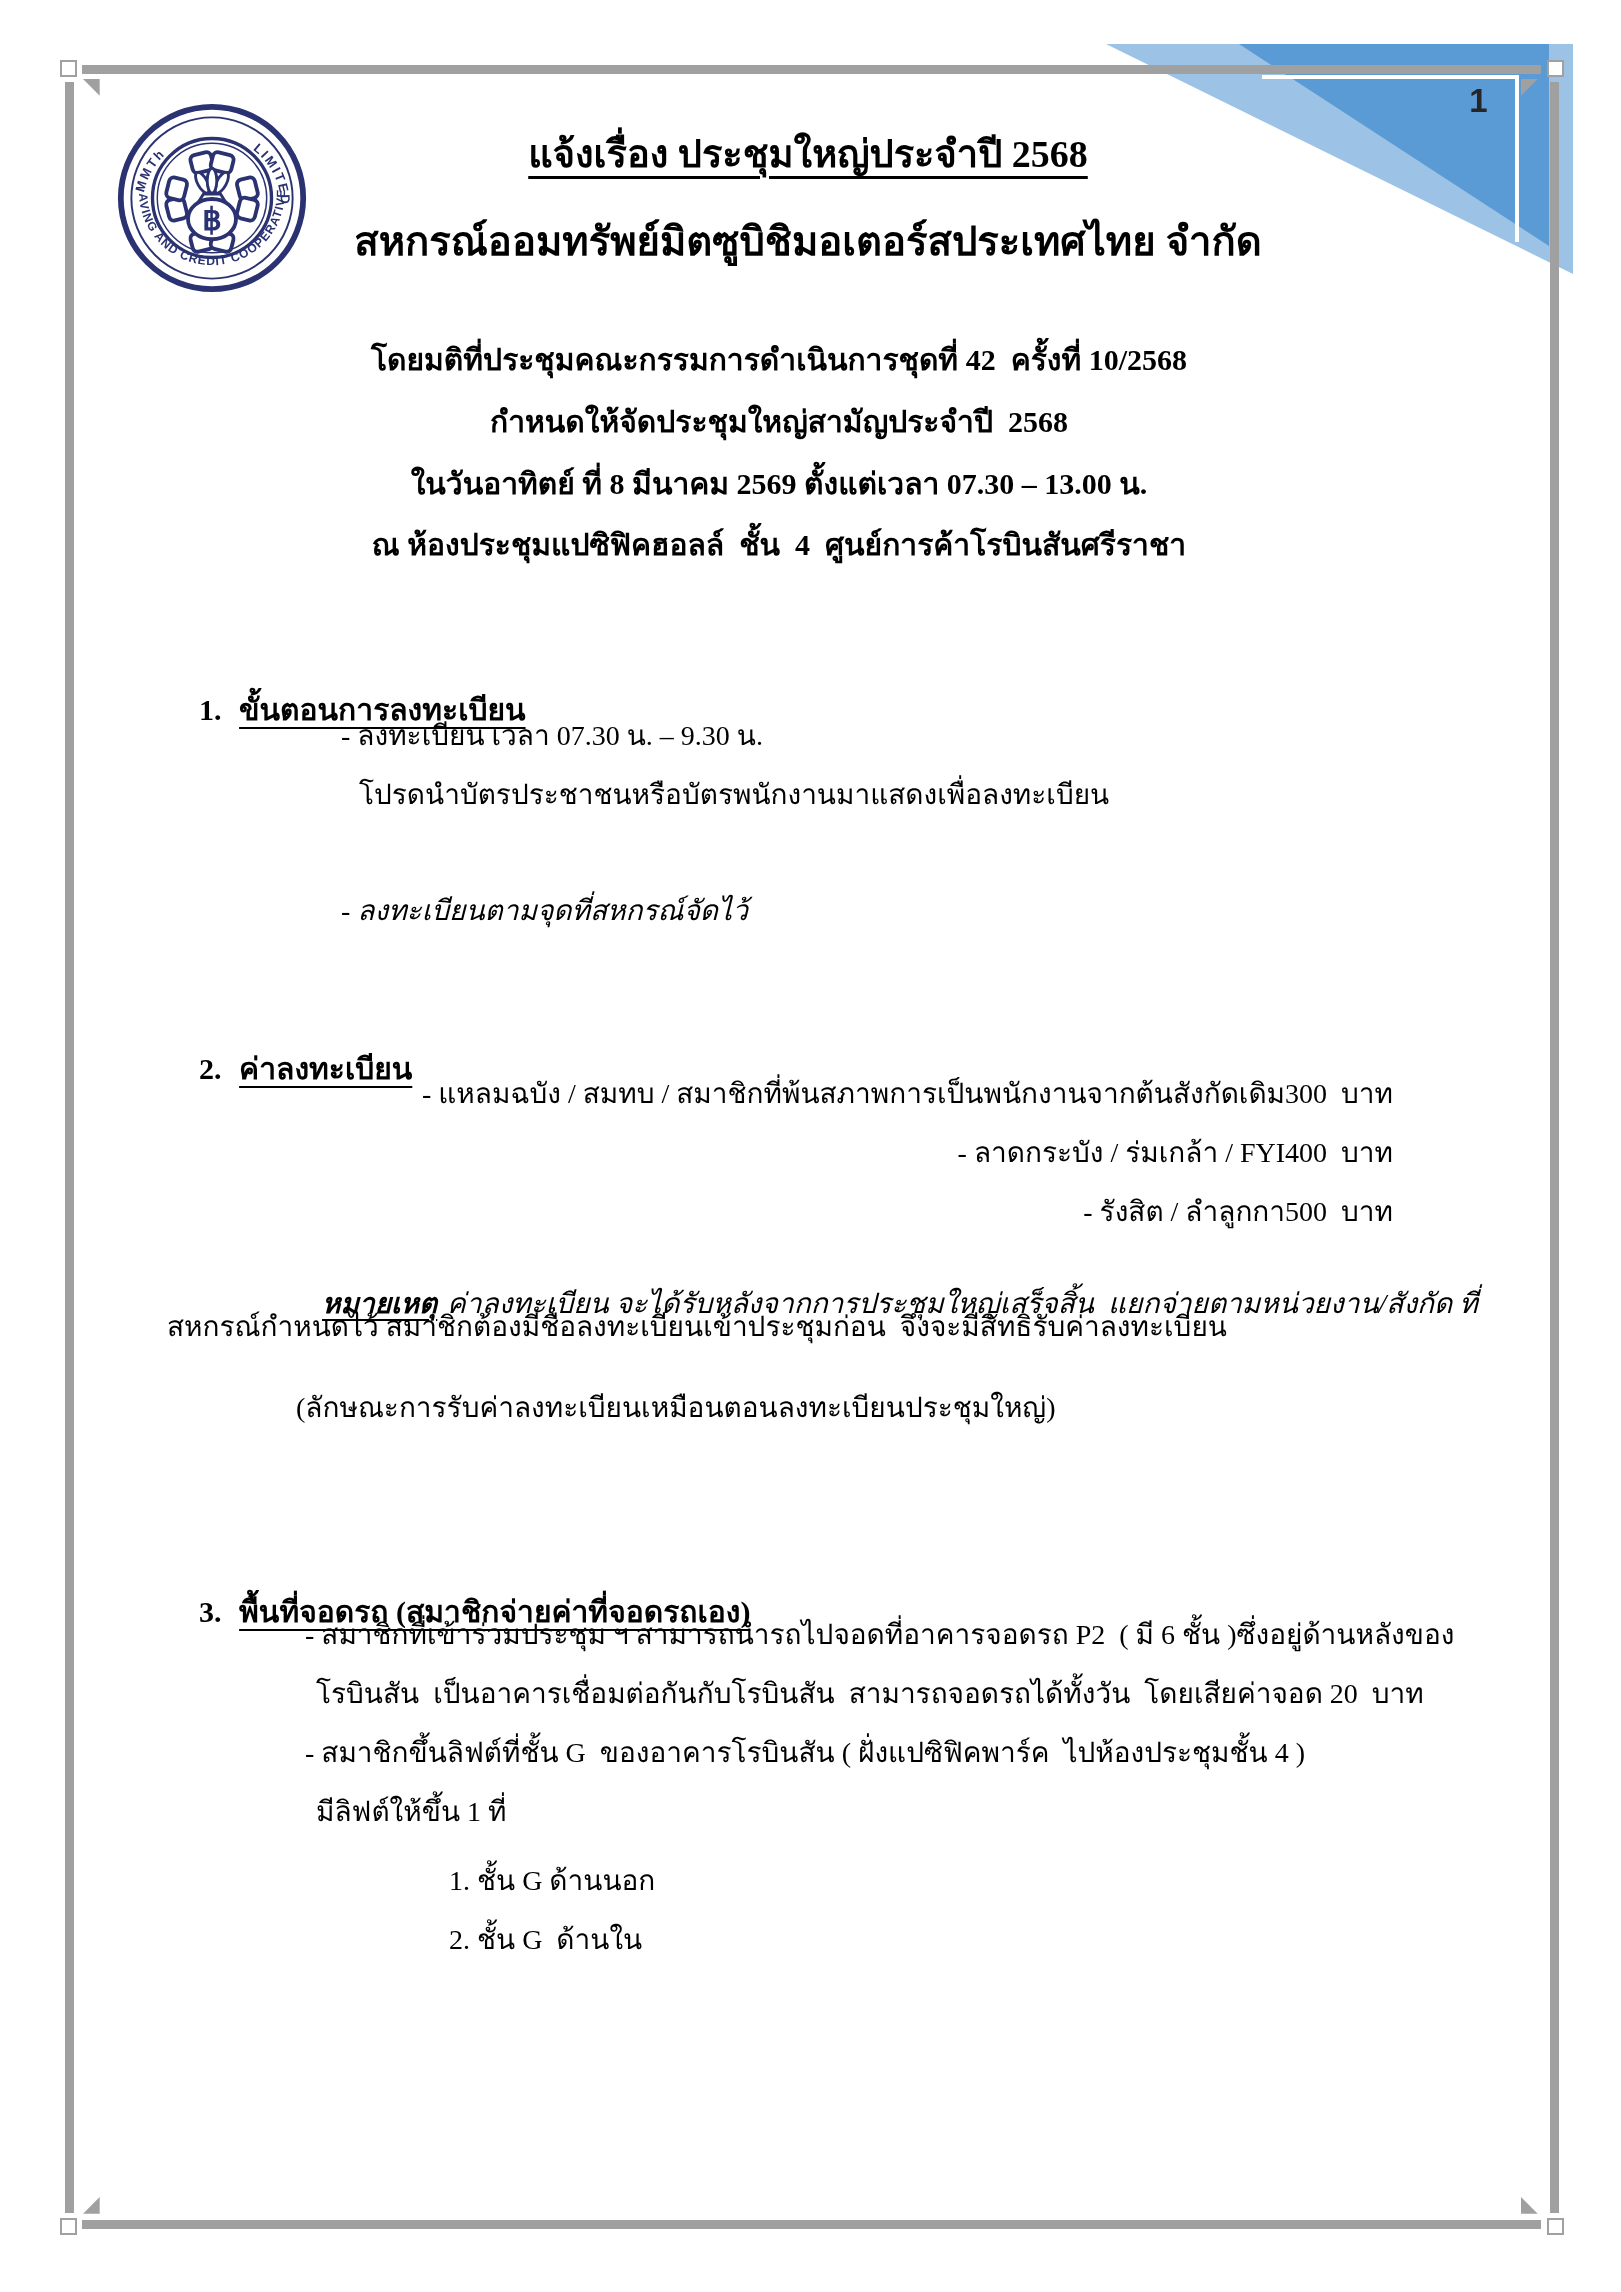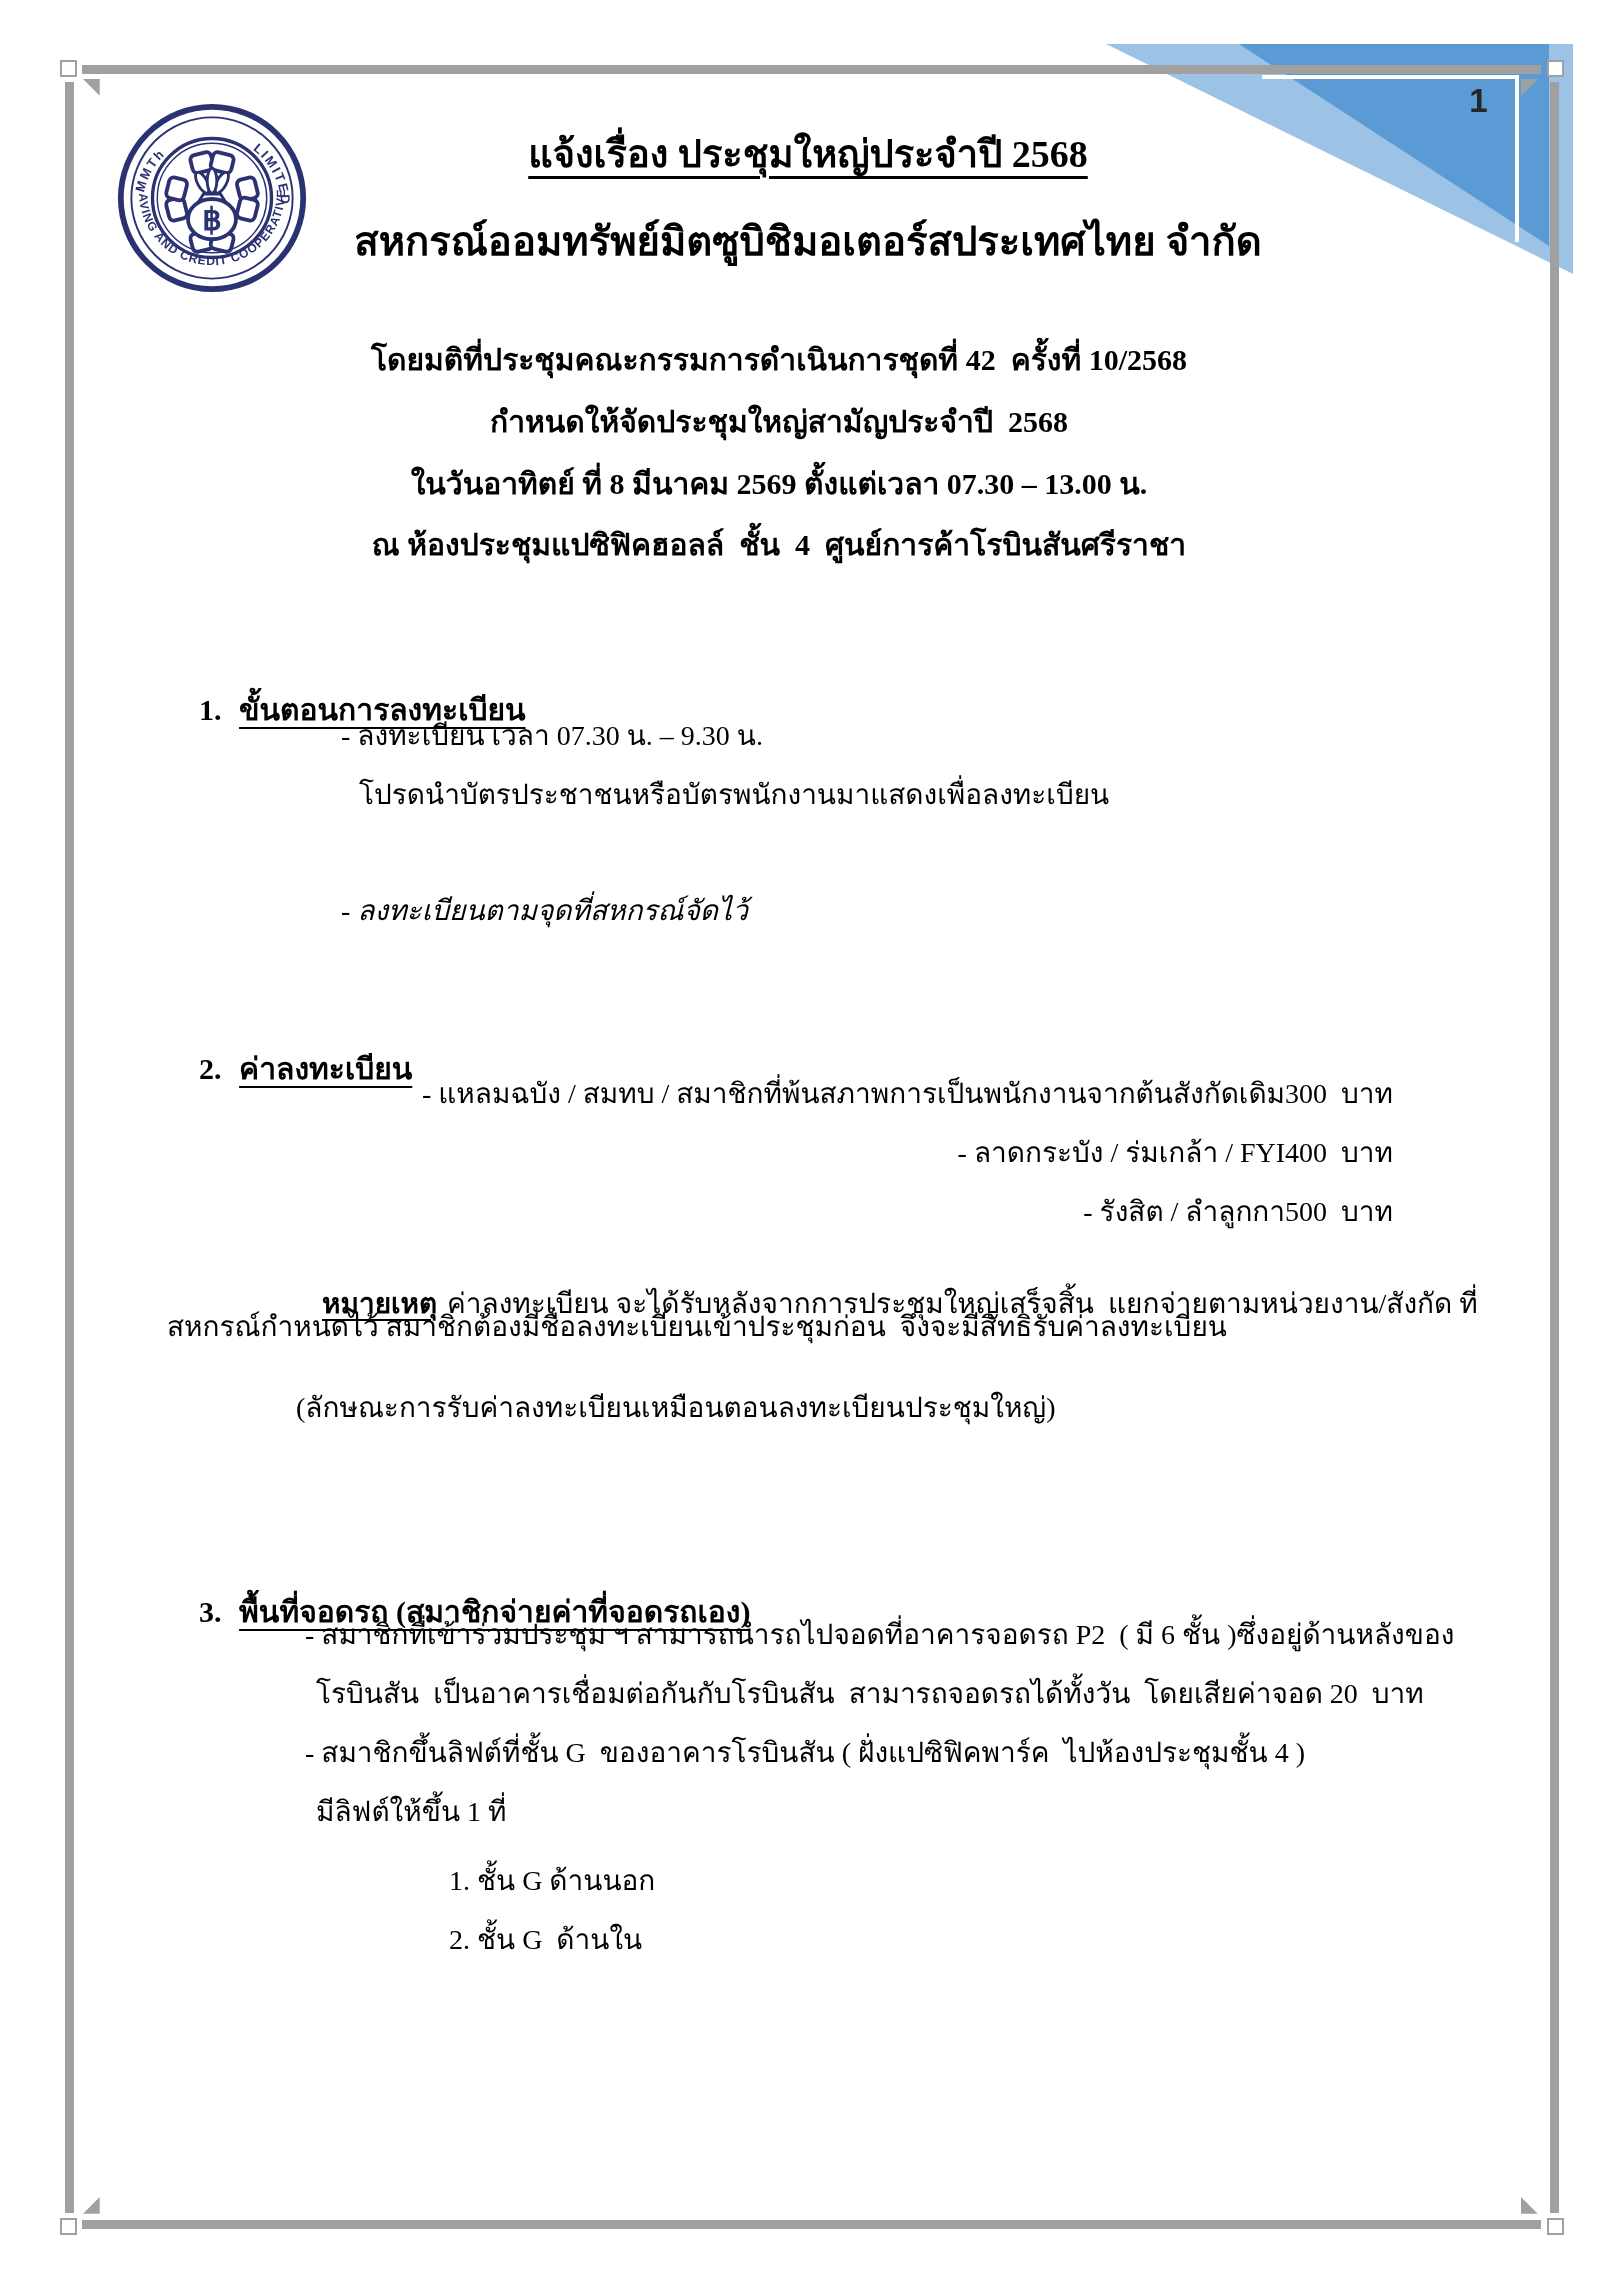--- a/index.html
+++ b/index.html
@@ -125,21 +125,21 @@
     <span>300  บาท</span>
   </div>
   <div class="t fee-row" style="top:1135px;">
     <span>- ลาดกระบัง / ร่มเกล้า / FYI</span>
     <span>400  บาท</span>
   </div>
   <div class="t fee-row" style="top:1194px;">
     <span>- รังสิต / ลำลูกกา</span>
     <span>500  บาท</span>
   </div>
-  <div class="t" style="left:294px;top:1251px;">
+  <div class="t" style="left:294px;top:1251px;font-style:italic;">
     <span class="note-label">หมายเหตุ</span><span>ค่าลงทะเบียน จะได้รับหลังจากการประชุมใหญ่เสร็จสิ้น  แยกจ่ายตามหน่วยงาน/สังกัด ที่</span>
   </div>
   <div class="t" style="left:167px;top:1309px;">สหกรณ์กำหนดไว้ สมาชิกต้องมีชื่อลงทะเบียนเข้าประชุมก่อน  จึงจะมีสิทธิรับค่าลงทะเบียน</div>
   <div class="t" style="left:296px;top:1390px;text-align:center;">(ลักษณะการรับค่าลงทะเบียนเหมือนตอนลงทะเบียนประชุมใหญ่)</div>
 
   <div class="t sec-head" style="top:1555px;">
     <span>3.</span><span class="sec-title">พื้นที่จอดรถ (สมาชิกจ่ายค่าที่จอดรถเอง)</span>
   </div>
   <div class="t" style="left:305px;top:1617px;">- สมาชิกที่เข้าร่วมประชุม ฯ สามารถนำรถไปจอดที่อาคารจอดรถ P2  ( มี 6 ชั้น )ซึ่งอยู่ด้านหลังของ</div>
   <div class="t" style="left:316px;top:1676px;text-align:right;">โรบินสัน  เป็นอาคารเชื่อมต่อกันกับโรบินสัน  สามารถจอดรถได้ทั้งวัน  โดยเสียค่าจอด 20  บาท</div>

